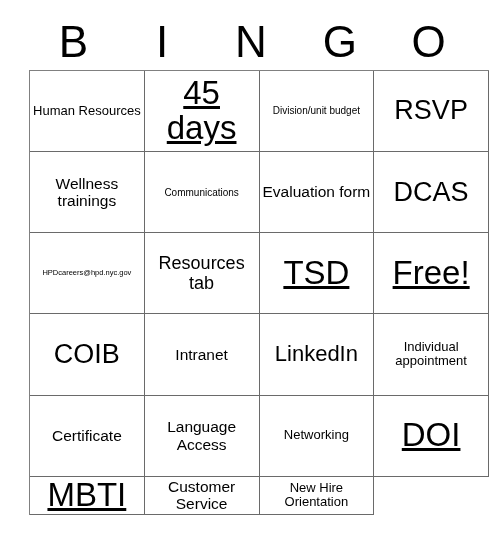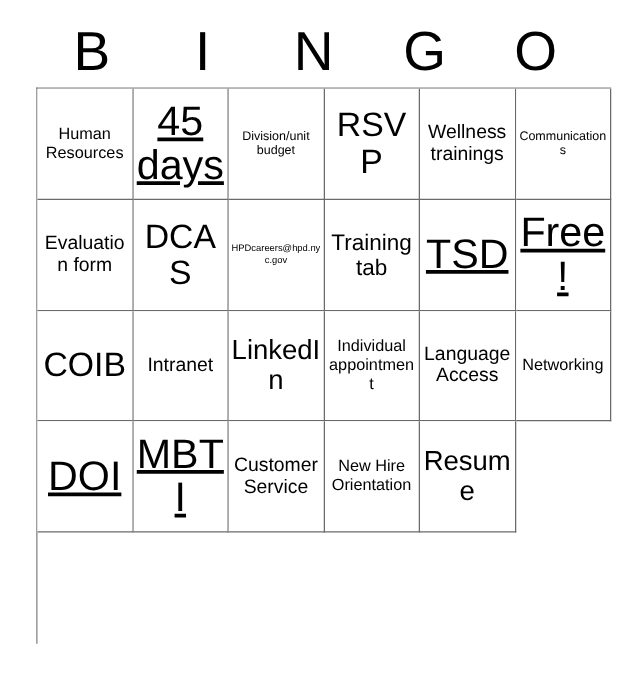--- a/index.html
+++ b/index.html
@@ -47,21 +47,21 @@
   }
 
   
   #grid {
     position: absolute;
     left: 29px;
     top: 70px;
     width: 460px;
     height: 445px;
     display: grid;
-    grid-template-columns: repeat(6, 1fr);
+    grid-template-columns: repeat(4, 1fr);
     grid-template-rows: repeat(5, 1fr);
     border-top: 1px solid #808080;
     border-left: 1px solid #808080;
     box-sizing: border-box;
     background: #ffffff;
   }
   .cell {
     border-right: 1px solid #6a6a6a;
     border-bottom: 1px solid #6a6a6a;
     box-sizing: border-box;
@@ -133,21 +133,21 @@
         <span class="cell-text">Evaluation form</span>
       </div>
     <div class="cell fs-xxl">
         <span class="cell-text">DCAS</span>
       </div>
     <div class="cell fs-xxs link">
         <span class="cell-text">HPDcareers@hpd.nyc.gov</span>
       </div>
 
     <div class="cell fs-lg">
-        <span class="cell-text">Training tab</span>
+        <span class="cell-text">Resources tab</span>
       </div>
     <div class="cell fs-huge">
         <span class="cell-text">TSD</span>
       </div>
     <div class="cell fs-huge">
         <span class="cell-text">Free!</span>
       </div>
     <div class="cell fs-xxl">
         <span class="cell-text">COIB</span>
       </div>
@@ -155,36 +155,36 @@
         <span class="cell-text">Intranet</span>
       </div>
 
     <div class="cell fs-xl">
         <span class="cell-text">LinkedIn</span>
       </div>
     <div class="cell fs-sm">
         <span class="cell-text">Individual appointment</span>
       </div>
     <div class="cell fs-md">
+        <span class="cell-text">Certificate</span>
+      </div>
+    <div class="cell fs-md">
         <span class="cell-text">Language Access</span>
       </div>
     <div class="cell fs-sm">
         <span class="cell-text">Networking</span>
       </div>
 
     <div class="cell fs-huge">
         <span class="cell-text">DOI</span>
       </div>
     <div class="cell fs-huge">
         <span class="cell-text">MBTI</span>
       </div>
     <div class="cell fs-md">
         <span class="cell-text">Customer Service</span>
       </div>
     <div class="cell fs-sm">
         <span class="cell-text">New Hire Orientation</span>
       </div>
-    <div class="cell fs-xl">
-        <span class="cell-text">Resume</span>
-      </div>
 
   </div>
 </div>
 
 </body></html>

